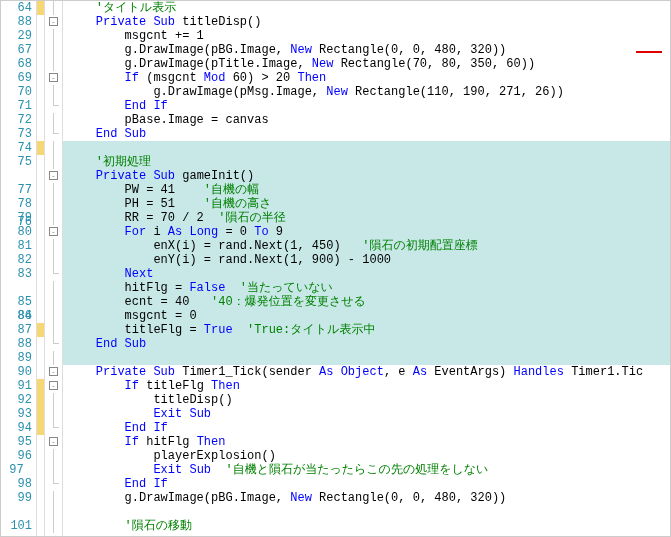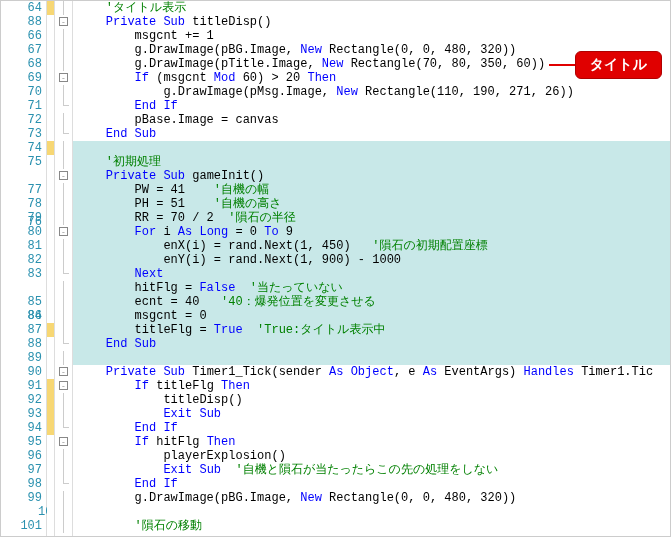--- a/index.html
+++ b/index.html
@@ -7,21 +7,21 @@
     font-family: Consolas, 'Courier New', monospace;
     font-size: 12px;
     background: #fff;
     display: flex;
     width: 671px;
     height: 537px;
     border: 1px solid #ccc;
     position: relative;
   }
   .gutter-lineno {
-    width: 46px;
+    width: 36px;
     background: #fff;
     border-right: 1px solid #ddd;
     text-align: right;
     padding-right: 4px;
     color: #2b91af;
     user-select: none;
   }
   .gutter-change {
     width: 8px;
     background: #fff;
@@ -104,21 +104,21 @@
 <body>
 
 <div class="gutter-lineno" id="g-lineno">
     <div class="line">
       <span class="ln" style="width: 100%;">64</span>
     </div>
     <div class="line">
       <span class="ln" style="width: 100%;">88</span>
     </div>
     <div class="line">
-      <span class="ln" style="width: 100%;">66</span>
+      <span class="ln" style="width: 100%;">29</span>
     </div>
     <div class="line">
       <span class="ln" style="width: 100%;">67</span>
     </div>
     <div class="line">
       <span class="ln" style="width: 100%;">68</span>
     </div>
     <div class="line">
       <span class="ln" style="width: 100%;">69</span>
     </div>
@@ -197,21 +197,21 @@
     <div class="line">
       <span class="ln" style="width: 100%;">94</span>
     </div>
     <div class="line">
       <span class="ln" style="width: 100%;">95</span>
     </div>
     <div class="line">
       <span class="ln" style="width: 100%;">96</span>
     </div>
     <div class="line">
-      <span class="ln" style="width: 100%;">97</span>
+      <span class="ln" style="width: 100%; text-align: center;">97</span>
     </div>
     <div class="line">
       <span class="ln" style="width: 100%;">98</span>
     </div>
     <div class="line">
       <span class="ln" style="width: 100%;">99</span>
     </div>
     <div class="line">
       <span class="ln" style="width: 100%; padding-left: 37px;">100</span>
     </div>
@@ -386,14 +386,13 @@
       <div class="fold-line"></div>
     </div>
     <div class="line">
       <div class="fold-line"></div>
     </div>
   </div>
 <div class="code-area" id="code"><div class="line"><div class="codecell"><span class="cm">    'タイトル表示</span></div></div><div class="line"><div class="codecell"><span class="kw">    Private Sub</span><span class="txt"> titleDisp()</span></div></div><div class="line"><div class="codecell"><span class="txt">        msgcnt += 1</span></div></div><div class="line"><div class="codecell"><span class="txt">        g.DrawImage(pBG.Image, </span><span class="kw">New</span><span class="txt"> Rectangle(0, 0, 480, 320))</span></div></div><div class="line"><div class="codecell"><span class="txt">        g.DrawImage(pTitle.Image, </span><span class="kw">New</span><span class="txt"> Rectangle(70, 80, 350, 60))</span></div></div><div class="line"><div class="codecell"><span class="txt">        </span><span class="kw">If</span><span class="txt"> (msgcnt </span><span class="kw">Mod</span><span class="txt"> 60) &gt; 20 </span><span class="kw">Then</span></div></div><div class="line"><div class="codecell"><span class="txt">            g.DrawImage(pMsg.Image, </span><span class="kw">New</span><span class="txt"> Rectangle(110, 190, 271, 26))</span></div></div><div class="line"><div class="codecell"><span class="txt">        </span><span class="kw">End If</span></div></div><div class="line"><div class="codecell"><span class="txt">        pBase.Image = canvas</span></div></div><div class="line"><div class="codecell"><span class="txt">    </span><span class="kw">End Sub</span></div></div><div class="line"><div class="codecell hl-teal"><span class="txt"></span></div></div><div class="line"><div class="codecell hl-teal"><span class="cm">    '初期処理</span></div></div><div class="line"><div class="codecell hl-teal"><span class="kw">    Private Sub</span><span class="txt"> gameInit()</span></div></div><div class="line"><div class="codecell hl-teal"><span class="txt">        PW = 41    </span><span class="cm">'自機の幅</span></div></div><div class="line"><div class="codecell hl-teal"><span class="txt">        PH = 51    </span><span class="cm">'自機の高さ</span></div></div><div class="line"><div class="codecell hl-teal"><span class="txt">        RR = 70 / 2  </span><span class="cm">'隕石の半径</span></div></div><div class="line"><div class="codecell hl-teal"><span class="txt">        </span><span class="kw">For</span><span class="txt"> i </span><span class="kw">As Long</span><span class="txt"> = 0 </span><span class="kw">To</span><span class="txt"> 9</span></div></div><div class="line"><div class="codecell hl-teal"><span class="txt">            enX(i) = rand.Next(1, 450)   </span><span class="cm">'隕石の初期配置座標</span></div></div><div class="line"><div class="codecell hl-teal"><span class="txt">            enY(i) = rand.Next(1, 900) - 1000</span></div></div><div class="line"><div class="codecell hl-teal"><span class="txt">        </span><span class="kw">Next</span></div></div><div class="line"><div class="codecell hl-teal"><span class="txt">        hitFlg = </span><span class="kw">False</span><span class="txt">  </span><span class="cm">'当たっていない</span></div></div><div class="line"><div class="codecell hl-teal"><span class="txt">        ecnt = 40   </span><span class="cm">'40：爆発位置を変更させる</span></div></div><div class="line"><div class="codecell hl-teal"><span class="txt">        msgcnt = 0</span></div></div><div class="line"><div class="codecell hl-teal"><span class="txt">        titleFlg = </span><span class="kw">True</span><span class="txt">  </span><span class="cm">'True:タイトル表示中</span></div></div><div class="line"><div class="codecell hl-teal"><span class="txt">    </span><span class="kw">End Sub</span></div></div><div class="line"><div class="codecell hl-teal"><span class="txt"></span></div></div><div class="line"><div class="codecell"><span class="kw">    Private Sub</span><span class="txt"> Timer1_Tick(sender </span><span class="kw">As Object</span><span class="txt">, e </span><span class="kw">As</span><span class="txt"> EventArgs) </span><span class="kw">Handles</span><span class="txt"> Timer1.Tic</span></div></div><div class="line"><div class="codecell"><span class="txt">        </span><span class="kw">If</span><span class="txt"> titleFlg </span><span class="kw">Then</span></div></div><div class="line"><div class="codecell"><span class="txt">            titleDisp()</span></div></div><div class="line"><div class="codecell"><span class="txt">            </span><span class="kw">Exit Sub</span></div></div><div class="line"><div class="codecell"><span class="txt">        </span><span class="kw">End If</span></div></div><div class="line"><div class="codecell"><span class="txt">        </span><span class="kw">If</span><span class="txt"> hitFlg </span><span class="kw">Then</span></div></div><div class="line"><div class="codecell"><span class="txt">            playerExplosion()</span></div></div><div class="line"><div class="codecell"><span class="txt">            </span><span class="kw">Exit Sub</span><span class="txt">  </span><span class="cm">'自機と隕石が当たったらこの先の処理をしない</span></div></div><div class="line"><div class="codecell"><span class="txt">        </span><span class="kw">End If</span></div></div><div class="line"><div class="codecell"><span class="txt">        g.DrawImage(pBG.Image, </span><span class="kw">New</span><span class="txt"> Rectangle(0, 0, 480, 320))</span></div></div><div class="line"><div class="codecell"><span class="txt"></span></div></div><div class="line"><div class="codecell"><span class="cm">        '隕石の移動</span></div></div></div>
 
 <div class="callout">
   <div class="callout-line"></div>
-  <div class="callout-box">タイトル</div>
 </div>
 
 </body></html>

